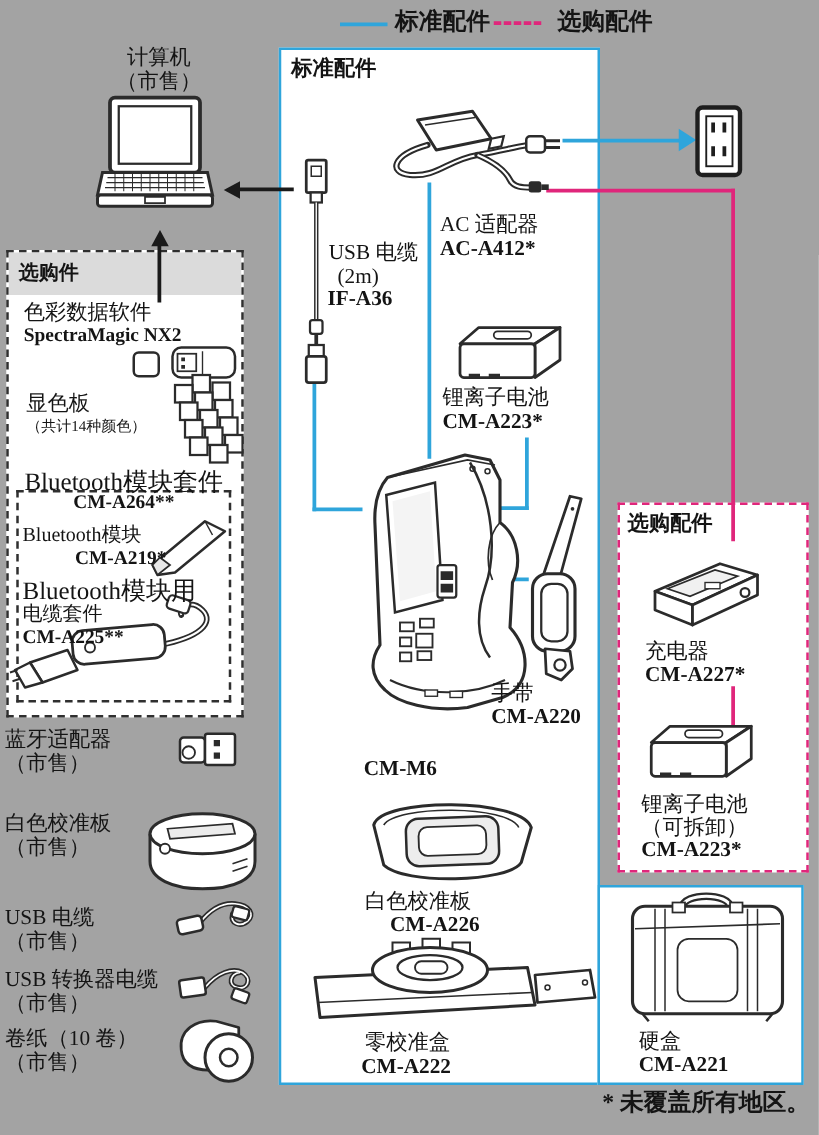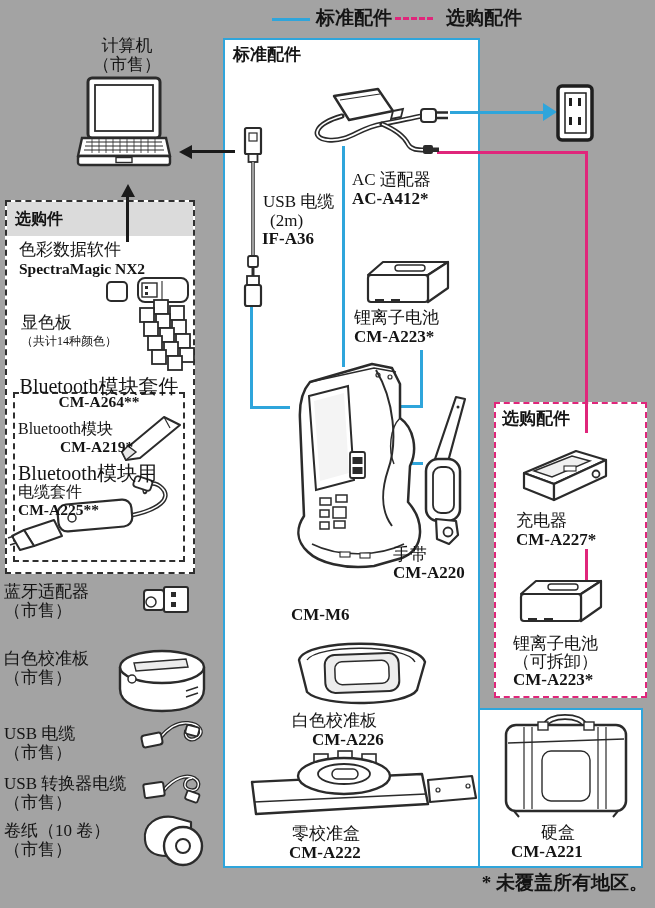--- a/index.html
+++ b/index.html
@@ -301,21 +301,21 @@
   <div class="t" style="left:292px;top:824px;">零校准盒</div>
   <div class="t model" style="left:289px;top:843px;">CM-A222</div>
 
   <div class="t title" style="left:502px;top:409px;">选购配件</div>
   <div class="t" style="left:516px;top:511px;">充电器</div>
   <div class="t model" style="left:516px;top:530px;">CM-A227*</div>
   <div class="t" style="left:513px;top:634px;">锂离子电池</div>
   <div class="t" style="left:513px;top:652px;">（可拆卸）</div>
   <div class="t model" style="left:513px;top:670px;">CM-A223*</div>
 
-  <div class="t" style="left:541px;top:823px;">硬盒</div>
+  <div class="t" style="left:511px;top:823px;">硬盒</div>
   <div class="t model" style="left:511px;top:842px;">CM-A221</div>
 
   <div class="t b" style="left:455px;top:873px;width:193px;text-align:right;font-size:19px;font-weight:bold;">* 未覆盖所有地区。</div>
 
   <div class="t title" style="left:15px;top:209px;font-size:16px;">选购件</div>
   <div class="t" style="left:19px;top:240px;">色彩数据软件</div>
   <div class="t model-sm" style="left:19px;top:259px;">SpectraMagic NX2</div>
   <div class="t" style="left:21px;top:313px;">显色板</div>
   <div class="t small" style="left:21px;top:332px;">（共计14种颜色）</div>
   <div class="t center" style="left:10px;top:377px;width:178px;font-size:20px;">Bluetooth模块套件</div>

